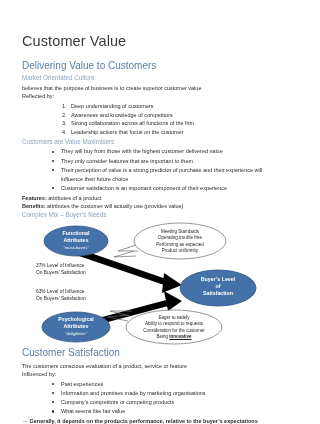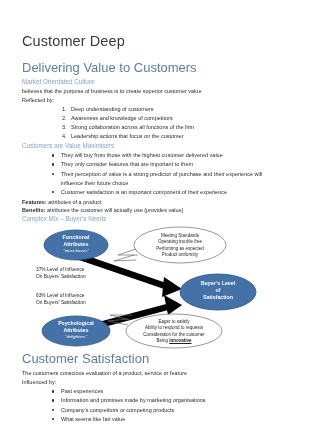--- a/index.html
+++ b/index.html
@@ -20,21 +20,21 @@
   
   .h1 {
     font-size: 14.5px;
     font-weight: 400;
     color: #3a3a3a;
     letter-spacing: .1px;
     margin: 34px 0 10px 0;
     line-height: 1.1;
   }
   .h2 {
-    font-size: 13px;
+    font-size: 10px;
     font-weight: 400;
     color: #5b7ea8;
     margin: 0 0 2px 0;
     line-height: 1.25;
   }
   .h3 {
     font-size: 6.3px;
     font-weight: 400;
     color: #8aa2bd;
     margin: 0 0 1px 0;
@@ -129,21 +129,21 @@
     color: #1f1f1f;
     line-height: 1.45;
     text-align: left;
   }
 </style>
 </head>
 <body>
 
 <div class="page">
 
-  <h1 class="h1">Customer Deep</h1>
+  <h1 class="h1">Customer Value</h1>
 
   <h2 class="h2">Delivering Value to Customers</h2>
   <h3 class="h3">Market Orientated Culture</h3>
   <p class="body-line">believes that the purpose of business is to create superior customer value</p>
   <p class="body-line">Reflected by:</p>
   <ol class="num-list">
     <li>Deep understanding of customers</li>
     <li>Awareness and knowledge of competitors</li>
     <li>Strong collaboration across all functions of the firm</li>
     <li>Leadership actions that focus on the customer</li>

